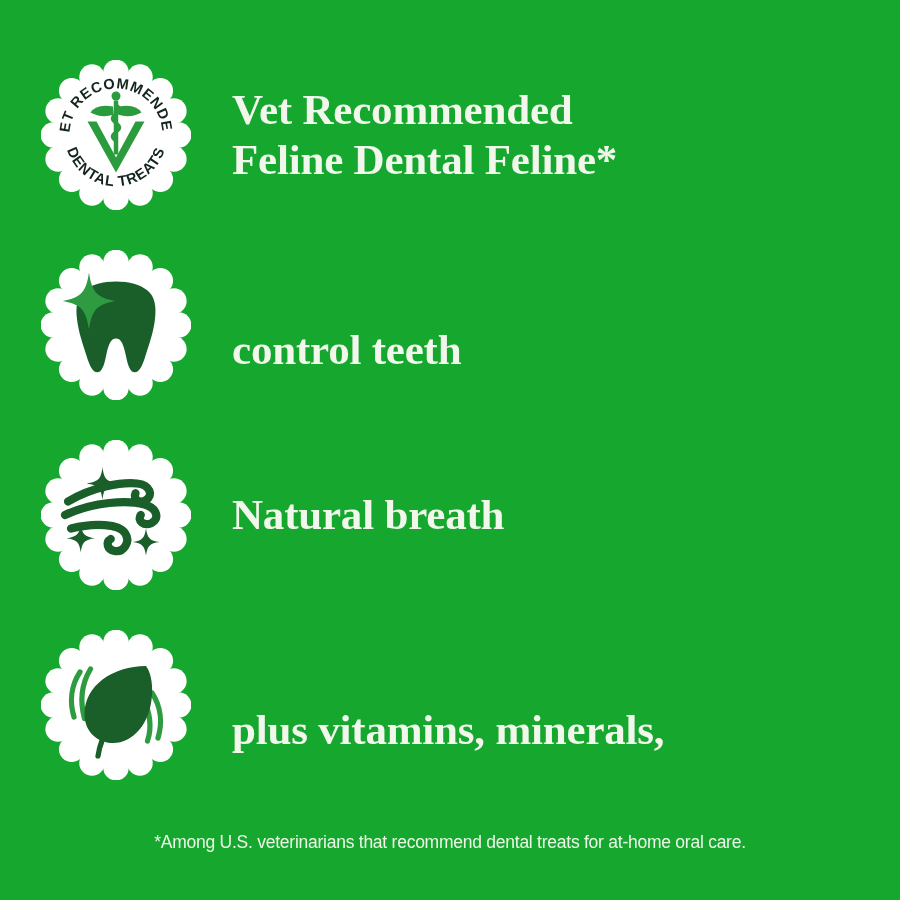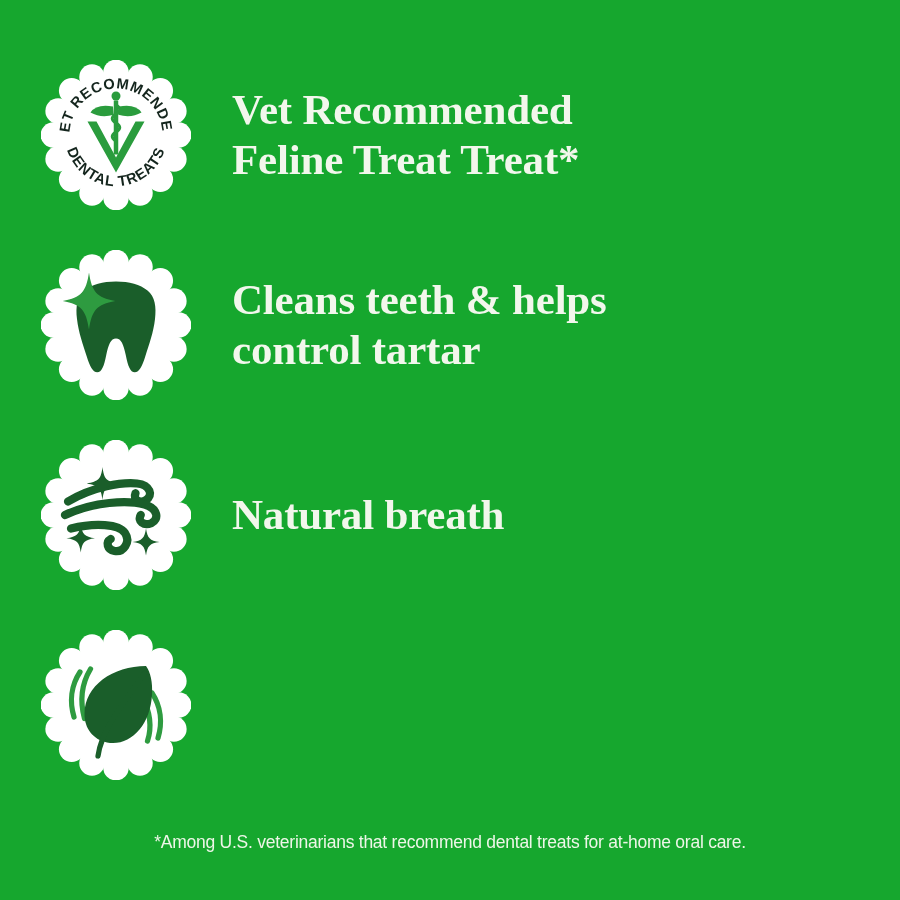--- a/index.html
+++ b/index.html
@@ -131,21 +131,21 @@
             <circle cx="100" cy="48" r="6"></circle>
             <path d="M 96 62 q -22 -4 -30 8 q 14 8 31 3 z"></path>
             <path d="M 104 62 q 22 -4 30 8 q -14 8 -31 3 z"></path>
             <path d="M 100 60 q 10 6 0 12 q -10 6 0 12 q 10 6 0 12 q -10 6 0 12" fill="none" stroke="#2a9c3d" stroke-width="4" stroke-linecap="round"></path>
           </g>
         </svg>
       </div>
       <div class="text-cell">
         <p class="feature-text">
           <span>Vet Recommended</span><br>
-          <span>Feline Treat Treat*</span>
+          <span>Feline Dental Feline*</span>
         </p>
       </div>
     </div>
 
     <div class="feature-row">
       <div class="badge-cell">
         <svg class="badge" viewBox="0 0 200 200">
           <g fill="#ffffff">
             <circle cx="100" cy="100" r="84"></circle>
             <circle cx="100" cy="16.5" r="17"></circle>
@@ -169,22 +169,22 @@
                    C 150 110 144 126 139 142 C 135 155 131 163 125 163
                    C 119 163 116 155 113 140 C 110 126 107 118 100 118
                    C 93 118 90 126 87 140 C 84 155 81 163 75 163
                    C 69 163 65 155 61 142 C 56 126 50 110 48 92
                    C 46 76 48 62 58 54 C 68 46 82 42 100 42 Z"></path>
           <path fill="#2e9b40" d="M 64 30 C 68 56 74 63 99 68 C 74 73 68 80 64 106 C 60 80 54 73 29 68 C 54 63 60 56 64 30 Z"></path>
         </svg>
       </div>
       <div class="text-cell">
         <p class="feature-text">
-          <span>Cleans teeth &amp; helps</span><br>
-          <span>control tartar</span>
+          <br>
+          <span>control teeth</span>
         </p>
       </div>
     </div>
 
     <div class="feature-row">
       <div class="badge-cell">
         <svg class="badge" viewBox="0 0 200 200">
           <g fill="#ffffff">
             <circle cx="100" cy="100" r="84"></circle>
             <circle cx="100" cy="16.5" r="17"></circle>
@@ -254,21 +254,21 @@
             <path d="M 134 88 C 146 108 148 130 142 148"></path>
           </g>
           <path fill="#1a5e2a" d="M 140 48 C 96 48 58 74 58 112 C 58 132 70 146 88 150
                    C 118 156 146 128 148 86 C 149 70 146 56 140 48 Z"></path>
           <path fill="none" stroke="#1a5e2a" stroke-width="7" stroke-linecap="round" d="M 76 168 C 80 138 100 110 138 58"></path>
         </svg>
       </div>
       <div class="text-cell">
         <p class="feature-text">
           <br>
-          <br>
+          <span>plus vitamins, minerals,</span><br>
         </p>
       </div>
     </div>
 
   </div>
 
   <p class="footnote">*Among U.S. veterinarians that recommend dental treats for at-home oral care.</p>
 
 </div>
 

